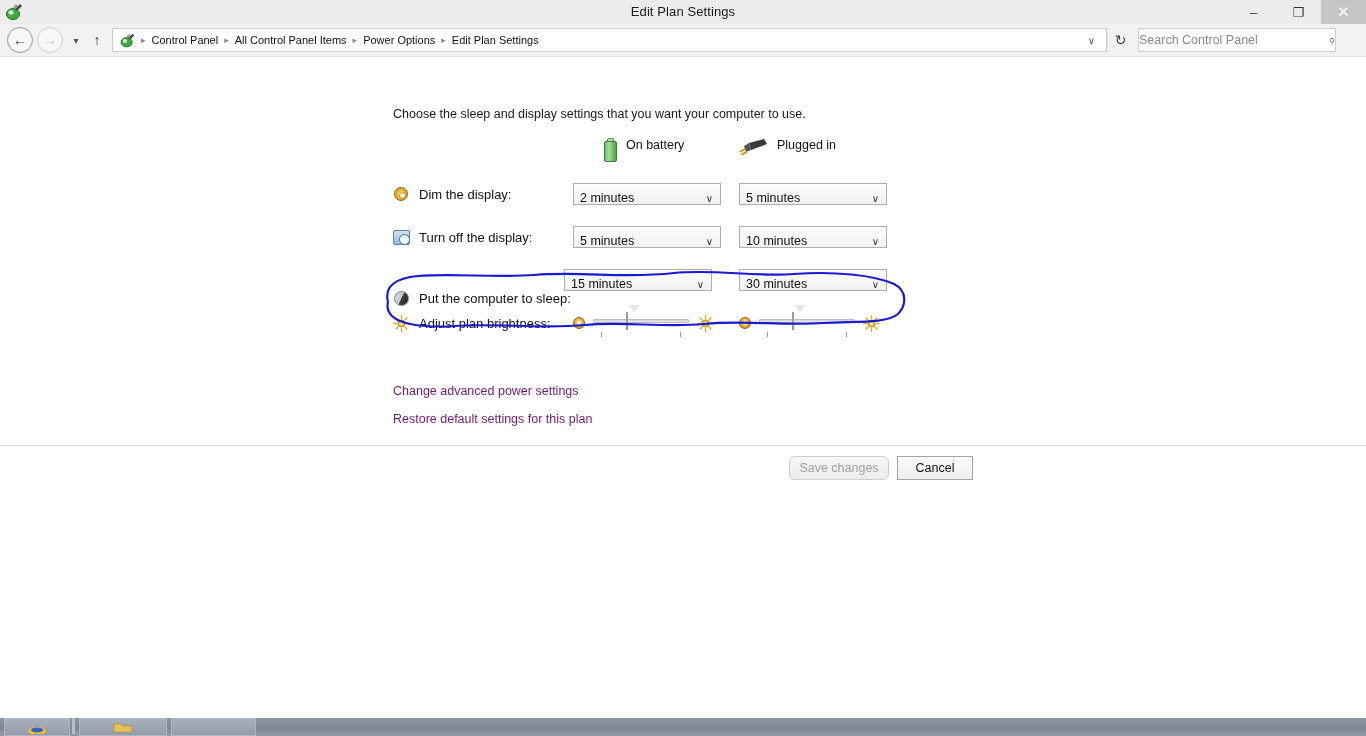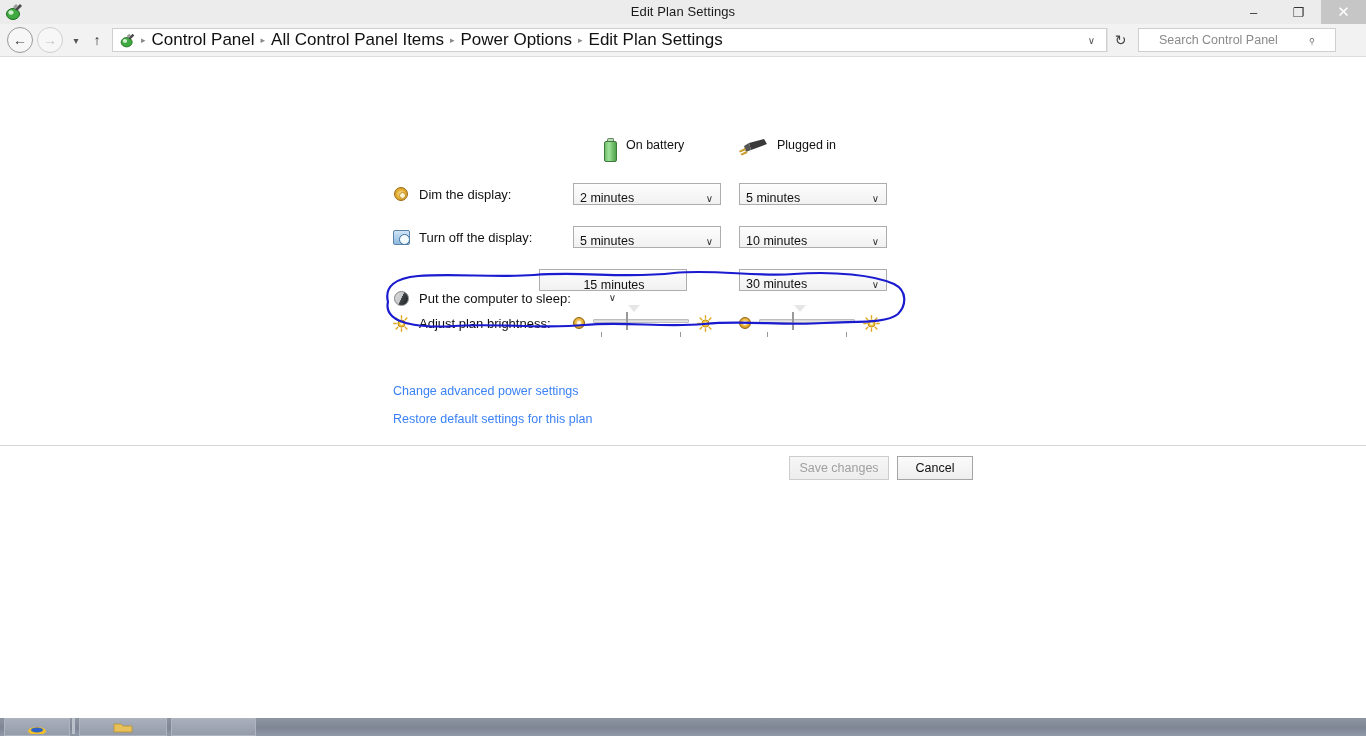--- a/index.html
+++ b/index.html
@@ -96,21 +96,21 @@
     flex: 1 1 auto;
     background: #ffffff;
     border: 1px solid #cfcfcf;
     display: flex;
     align-items: center;
     padding: 0 4px;
     max-width: 995px;
   }
   .crumb-icon { width: 17px; height: 17px; position: relative; margin: 0 3px 0 2px; flex:0 0 auto;}
   .crumb {
-    font-size: 17px;
+    font-size: 11px;
     color: #111;
     padding: 0 4px;
     white-space: nowrap;
   }
   .crumb-sep {
     color: #888;
     font-size: 9px;
     padding: 0 2px;
   }
   .crumb-spacer { flex: 1 1 auto; }
@@ -125,21 +125,21 @@
     border-left: 1px solid #e3e3e3;
   }
   .searchbox {
     width: 198px; height: 24px;
     border: 1px solid #cfcfcf;
     background: #fff;
     display: flex;
     align-items: center;
     margin-left: 5px;
     margin-right: 8px;
-    padding: 0 20px;
+    padding: 0 0;
   }
   .search-ph { font-size: 12.5px; color: #8a8a8a; flex: 1 1 auto; }
   .search-icon { font-size: 13px; color: #5a5a5a; transform: rotate(-45deg); }
 
   
   .page {
     position: absolute;
     top: 58px; left: 0;
     width: 1366px; height: 660px;
     background: #ffffff;
@@ -301,21 +301,21 @@
   }
   .tick {
     position: absolute; top: 20px;
     width: 1px; height: 5px; background: #9a9a9a;
   }
 
   
   .link {
     position: absolute;
     font-size: 12.5px;
-    color: #3b82f6;
+    color: #701a75;
     white-space: nowrap;
     cursor: pointer;
   }
 
   
   .separator {
     position: absolute;
     left: 0; top: 387px;
     width: 1366px; height: 1px;
     background: #d6d6d6;
@@ -328,20 +328,21 @@
     display: flex;
     align-items: center;
     justify-content: center;
     font-size: 12.5px;
     color: #111;
   }
   .btn.disabled {
     color: #a0a0a0;
     border-color: #cdcdcd;
     background: linear-gradient(to bottom,#f6f6f6 0%, #ededed 100%);
+    border-radius: 6px;
   }
 
   
   .annotation {
     position: absolute;
     left: 374px; top: 208px;
     width: 540px; height: 66px;
     pointer-events: none;
   }
 
@@ -417,20 +418,21 @@
   <div class="refresh-btn">↻</div>
 
   <div class="searchbox">
     <span class="search-ph">Search Control Panel</span>
     <span class="search-icon">⌕</span>
   </div>
 </div>
 
 <div class="page">
 
+  <div class="subheading">Choose the sleep and display settings that you want your computer to use.</div>
 
   <div class="colhead battery">
     <div class="icon-battery">
       <div class="cap"></div>
       <div class="body"></div>
     </div>
     <span class="colhead-label">On battery</span>
   </div>
 
   <div class="colhead plug">
@@ -474,21 +476,21 @@
     <span class="val">10 minutes</span>
     <span class="arrow">∨</span>
   </div>
 
   <div class="row" style="left:393px; top:210px;margin-top:18px;">
     <span class="row-icon">
         <span class="sphere-half"></span>
       </span>
     <span class="row-label">Put the computer to sleep:</span>
   </div>
-  <div class="select" style="left:539px; top:211px;flex-direction:column;">
+  <div class="select" style="left:564px; top:211px;">
     <span class="val">15 minutes</span>
     <span class="arrow">∨</span>
   </div>
   <div class="select" style="left:739px; top:211px;">
     <span class="val">30 minutes</span>
     <span class="arrow">∨</span>
   </div>
 
   <div class="row" style="left:393px; top:253px;">
     <span class="row-icon">

